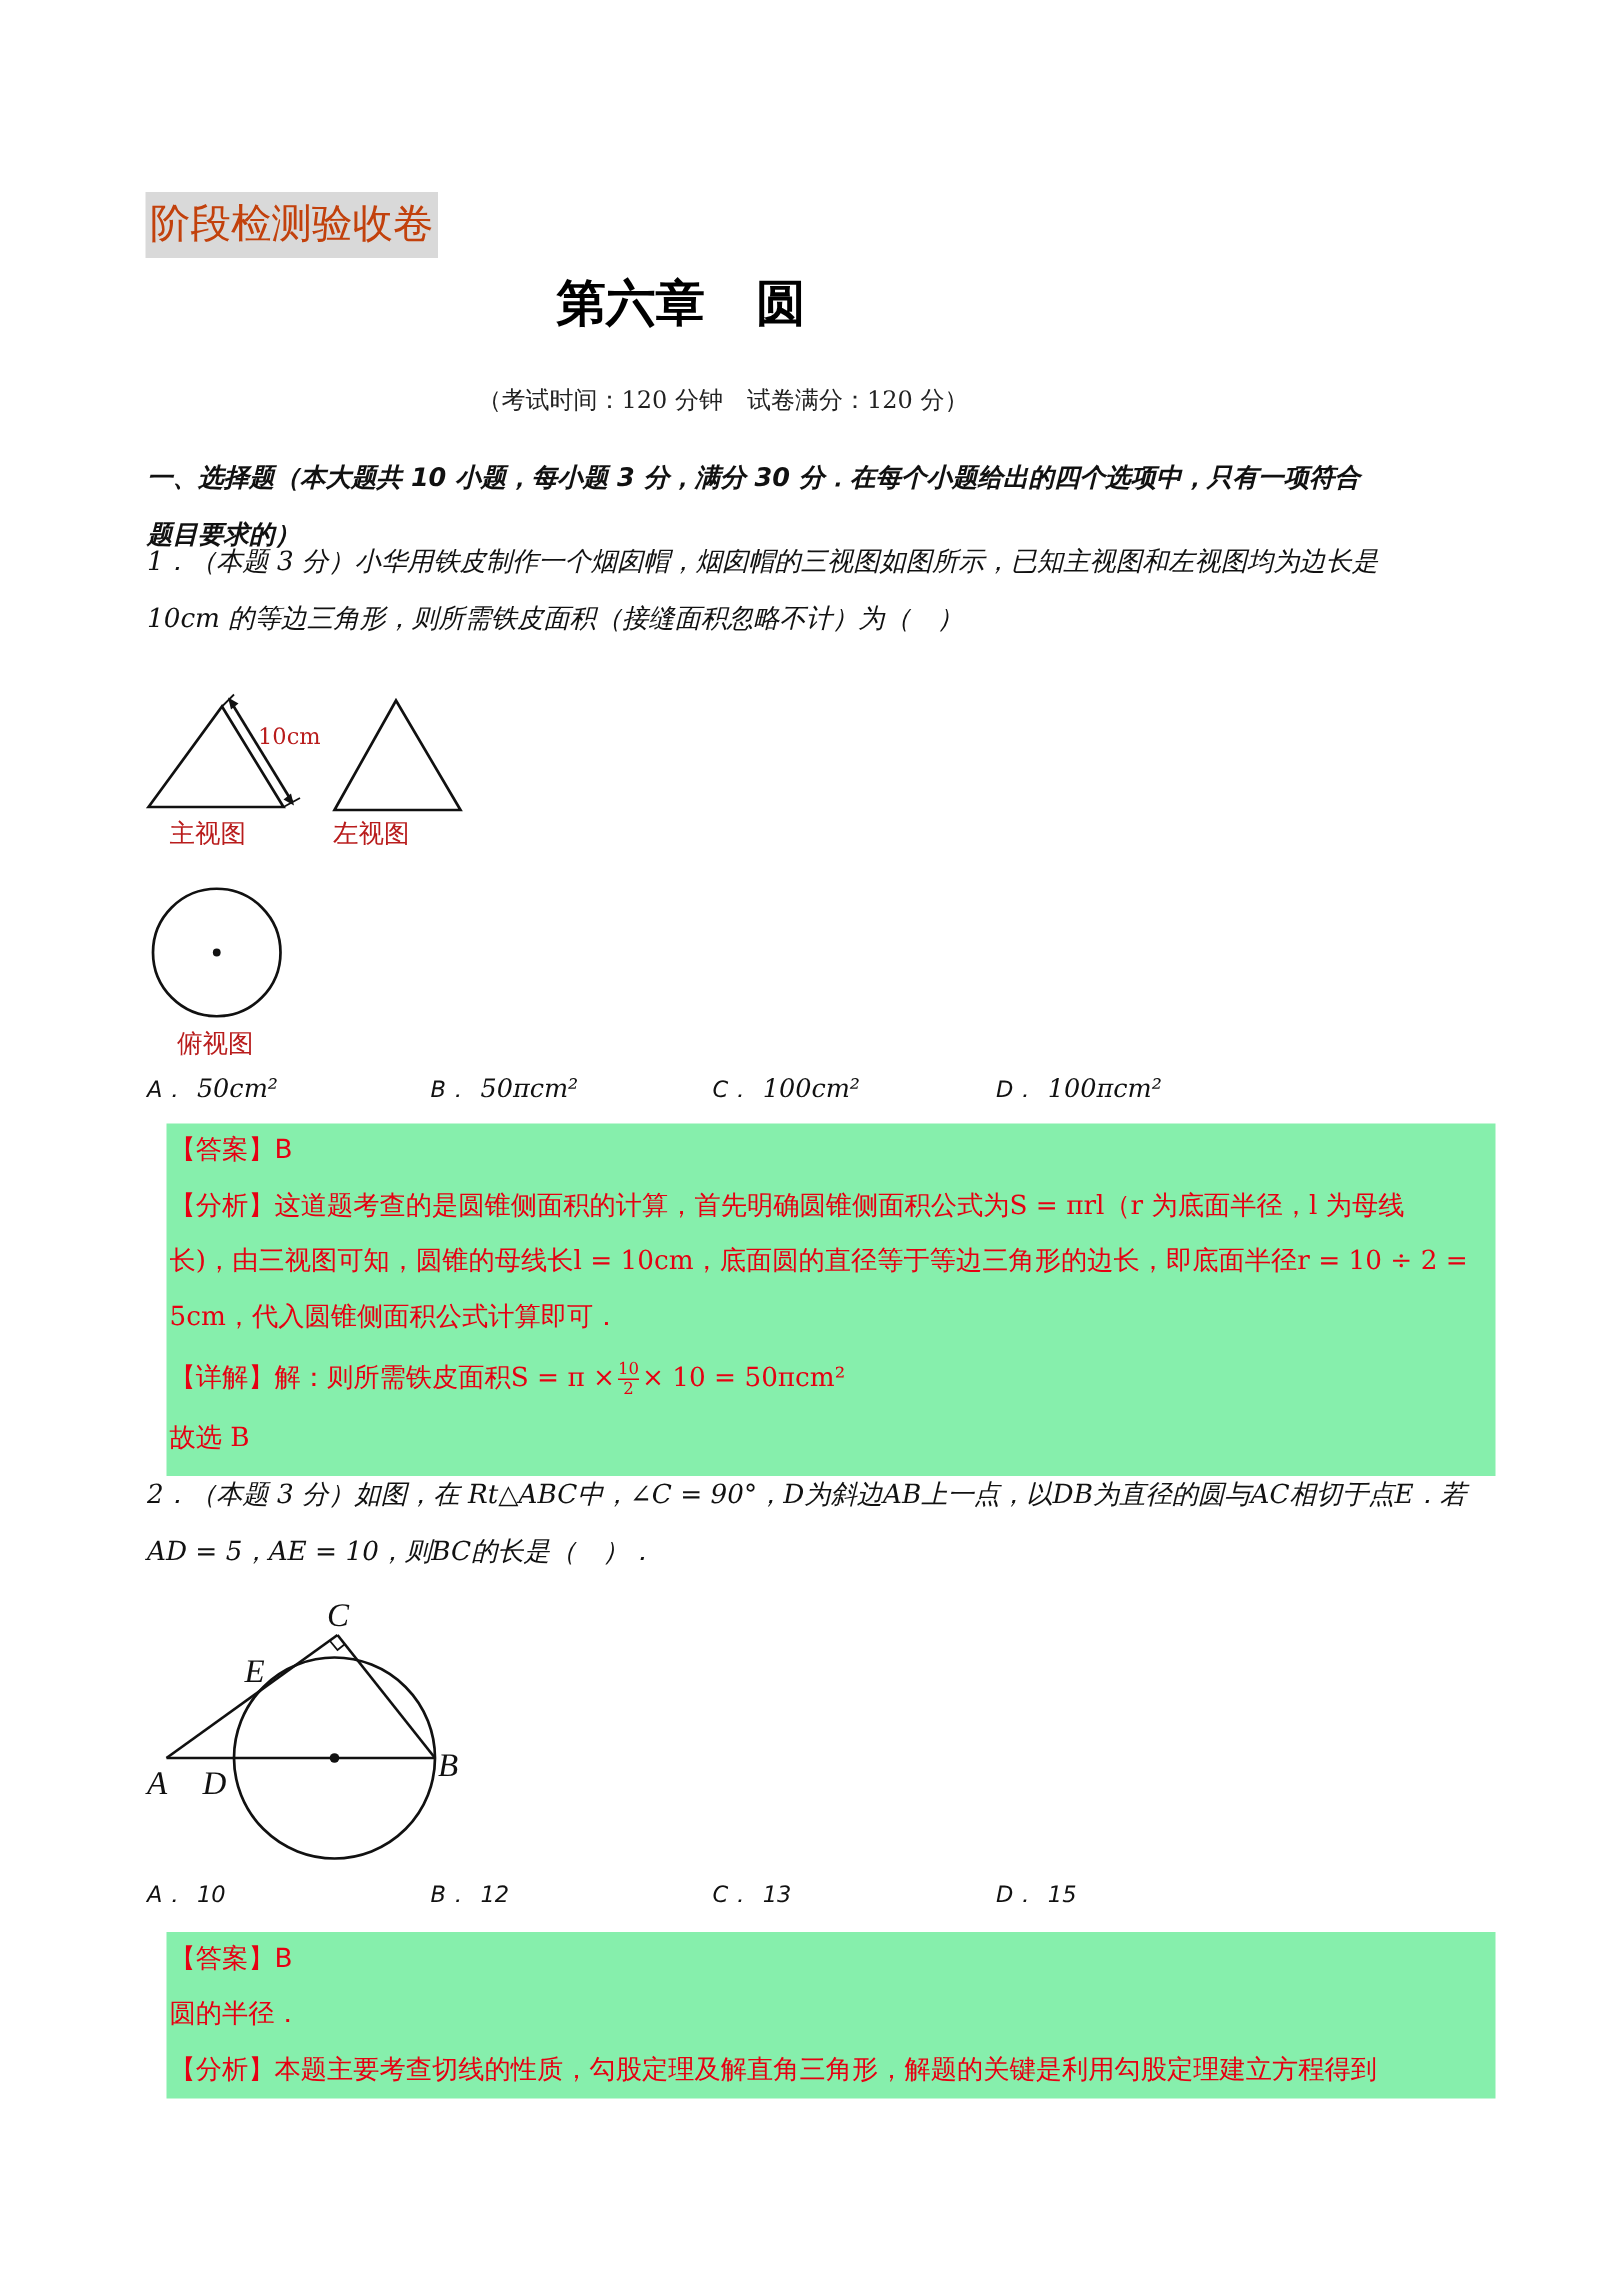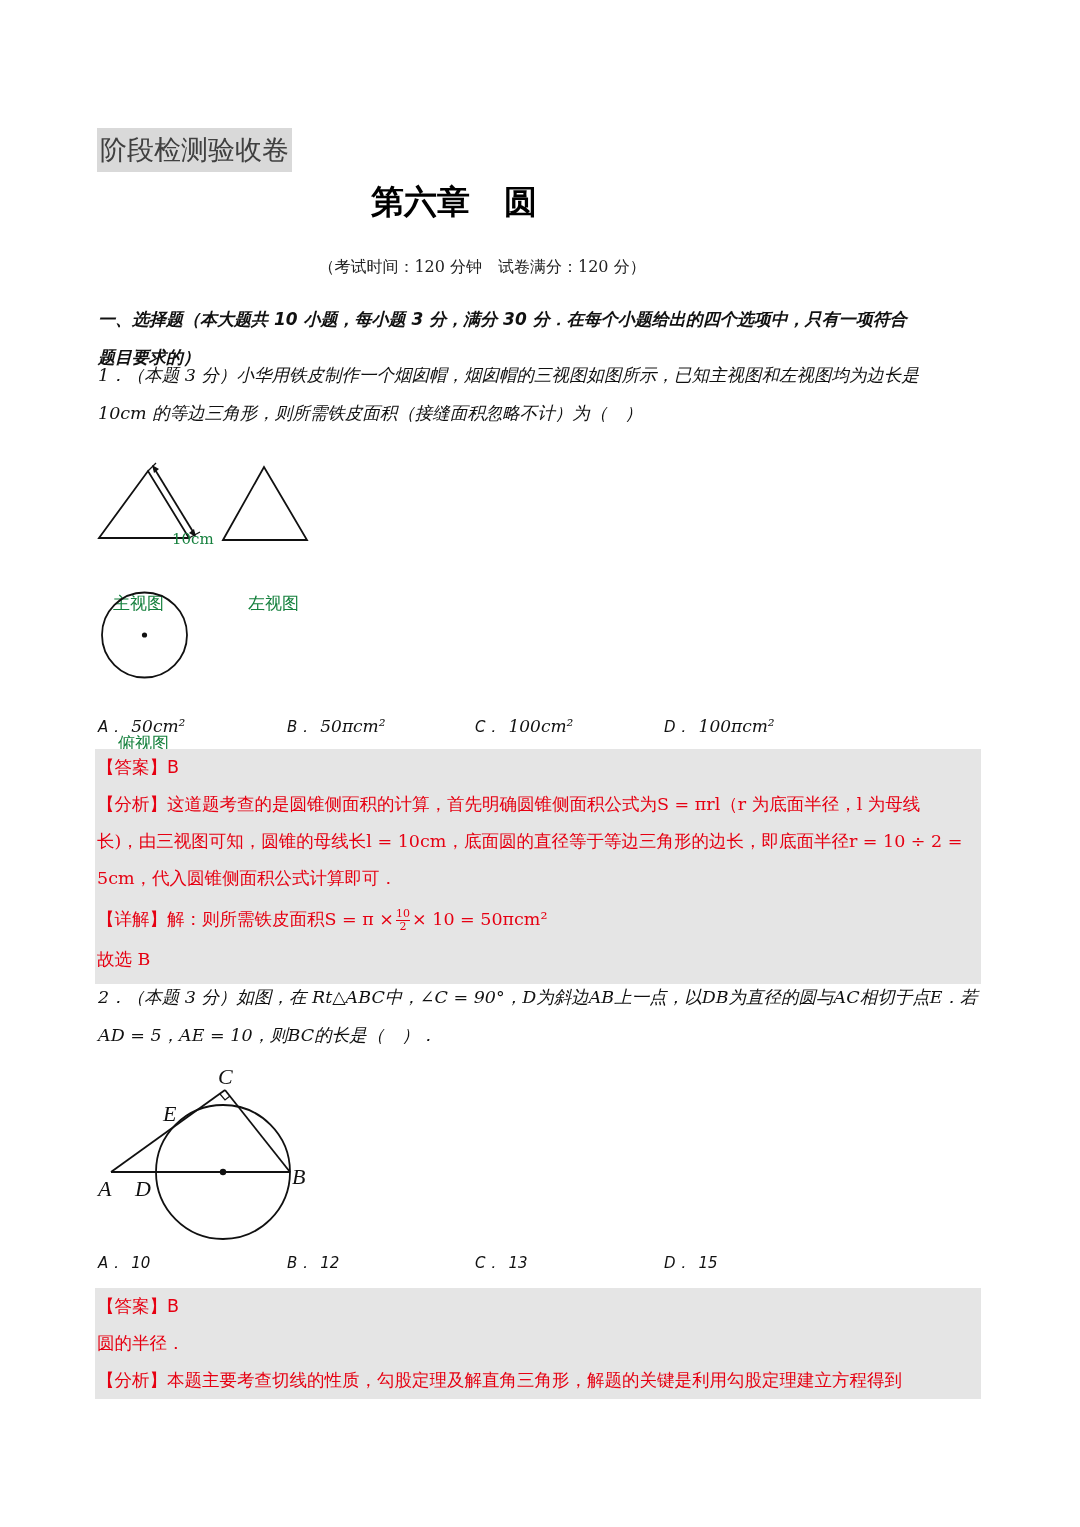--- a/index.html
+++ b/index.html
@@ -5,46 +5,46 @@
   html, body { margin: 0; padding: 0; background: #ffffff; }
   body {
     width: 1080px; height: 1527px; position: relative; overflow: hidden;
     font-family: "DejaVu Serif", "Liberation Serif", serif;
     color: #111;
   }
   .abs { position: absolute; }
   .tag {
     left: 97px; top: 128px; height: 44px; padding: 0 3px;
     background: #d9d9d9; font-family: "DejaVu Sans", "Liberation Sans", sans-serif;
-    font-size: 27px; line-height: 44px; color: #404040; letter-spacing: 0px;
+    font-size: 27px; line-height: 44px; color: #c2410c; letter-spacing: 0px;
   }
   .title {
     left: 0; width: 908px; top: 180px; text-align: center;
     font-family: "DejaVu Sans", "Liberation Sans", sans-serif;
     font-weight: bold; font-size: 33px; color: #000;
   }
   .title .gap { display: inline-block; width: 34px; }
   .subtitle {
     left: 0; width: 964px; top: 257px; text-align: center; font-size: 16px; color: #222;
   }
   .para { left: 98px; width: 885px; font-size: 17.5px; line-height: 38px; color: #111; font-style: italic; }
   .bold { font-family: "DejaVu Sans", "Liberation Sans", sans-serif; font-weight: bold; }
   .options { left: 98px; width: 885px; height: 30px; font-size: 17px; }
   .options .opt { position: absolute; top: 0; font-style: italic; }
   .opt .lbl { font-family: "DejaVu Sans", "Liberation Sans", sans-serif; font-size: 15px; margin-right: 8px; }
   .answer-box {
-    left: 95px; width: 886px; background: #e5e5e5; color: #e60012;
+    left: 111px; width: 886px; background: #86efac; color: #e60012;
     font-size: 17.5px; line-height: 37px; padding: 0 2px; box-sizing: border-box;
   }
   .answer-box .line { display: block; white-space: nowrap; }
   .sans { font-family: "DejaVu Sans", "Liberation Sans", sans-serif; }
   .frac { display: inline-block; vertical-align: middle; text-align: center; font-size: 11px; line-height: 12px; margin: 0 2px; }
   .frac span { display: block; }
   .frac .num { border-bottom: 1px solid #e60012; }
-  .cap { font-size: 17px; color: #15803d; margin-top: 48px; }
+  .cap { font-size: 17px; color: #b91c1c; }
   svg { position: absolute; overflow: visible; }
 </style>
 </head>
 <body>
 
 <div class="abs tag">阶段检测验收卷</div>
 <div class="abs title">
   <span>第六章</span><span class="gap"></span><span>圆</span>
 </div>
 <div class="abs subtitle">（考试时间：120 分钟　试卷满分：120 分）</div>
@@ -66,21 +66,21 @@
   <line x1="58" y1="13" x2="99" y2="80" stroke="#111" stroke-width="1.8"></line>
   <polygon points="56,10 63,14 58,18" fill="#111"></polygon>
   <polygon points="100,82 93,78 98,74" fill="#111"></polygon>
 </svg>
 <div class="abs cap" style="left:172px; top:482px; font-size:15px;">10cm</div>
 <div class="abs cap" style="left:113px; top:544px;">主视图</div>
 
 <svg style="left:220px; top:465px;" width="90" height="80" viewBox="0 0 90 80">
   <polygon points="3,75 44,2 87,75" fill="none" stroke="#111" stroke-width="1.8"></polygon>
 </svg>
-<div class="abs cap" style="left:248px; top:544px;">左视图</div>
+<div class="abs cap" style="left:222px; top:544px;">左视图</div>
 
 <svg style="left:100px; top:592px;" width="90" height="90" viewBox="0 0 90 90">
   <circle cx="44.5" cy="43" r="42.5" fill="none" stroke="#111" stroke-width="1.8"></circle>
   <circle cx="44.5" cy="43" r="2.6" fill="#111"></circle>
 </svg>
 <div class="abs cap" style="left:118px; top:684px;">俯视图</div>
 
 <div class="abs options" style="top:716px;">
   <div class="opt" style="left:0px;"><span class="lbl">A．</span><span>50cm²</span></div>
   <div class="opt" style="left:189px;"><span class="lbl">B．</span><span>50πcm²</span></div>

